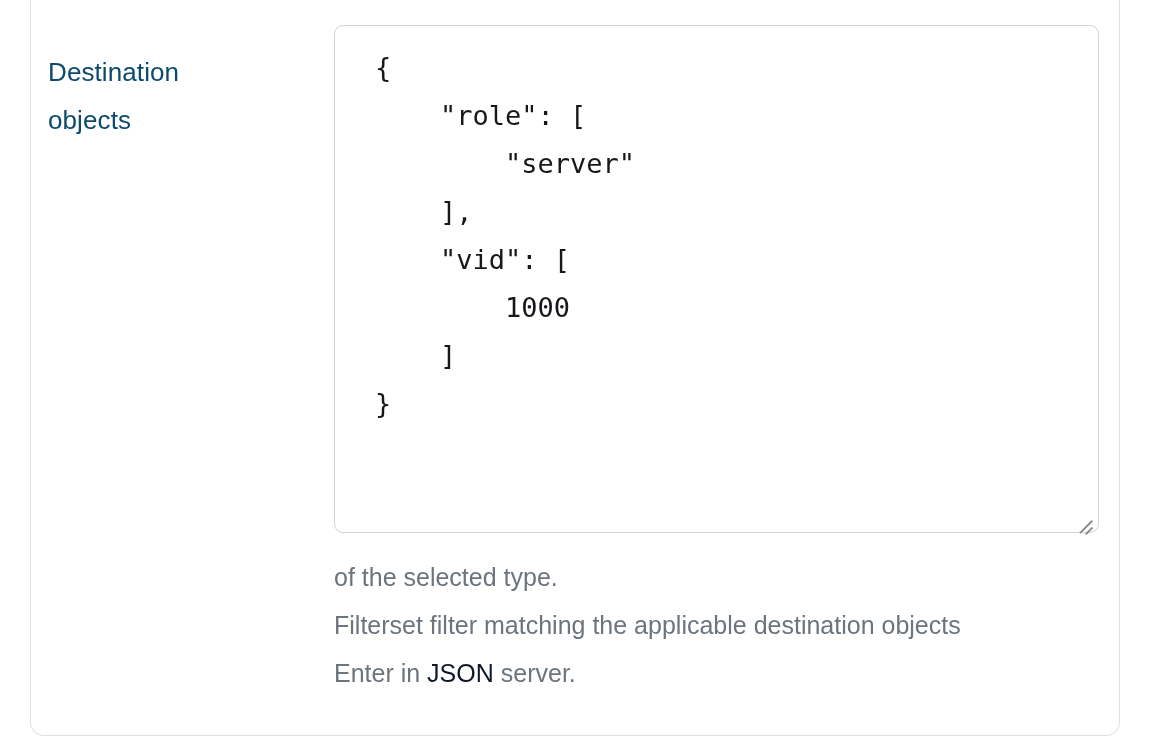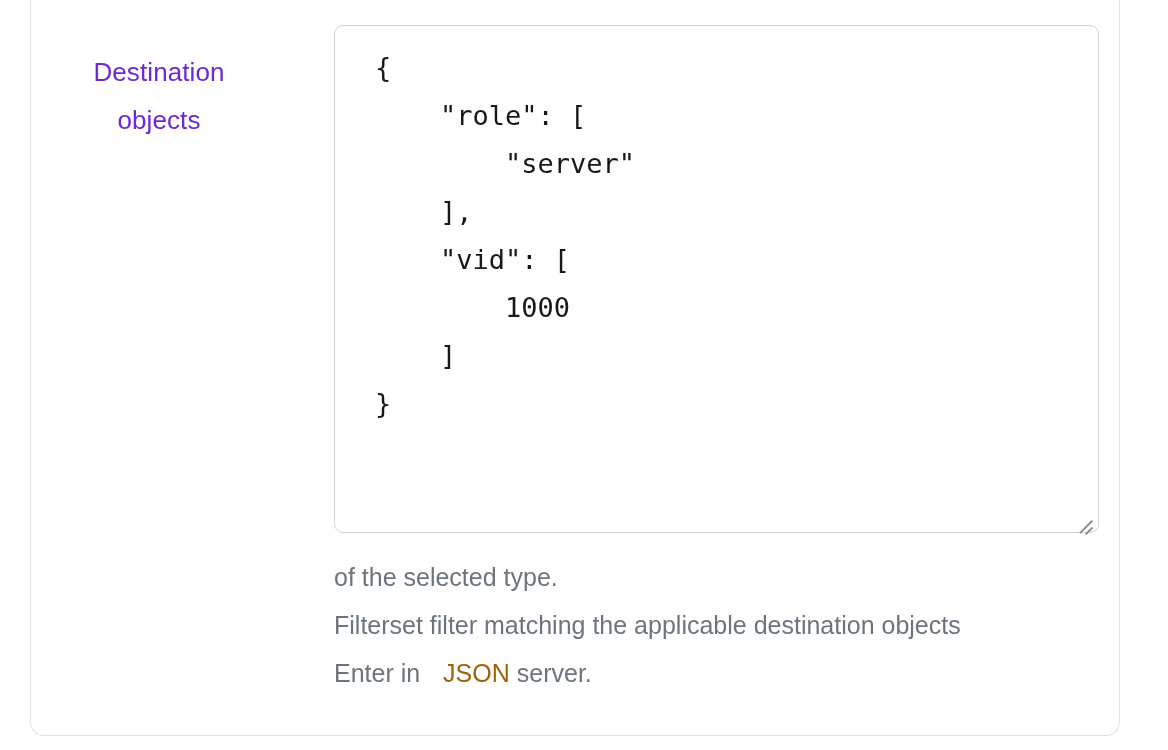--- a/index.html
+++ b/index.html
@@ -42,27 +42,27 @@
     position: absolute;
     left: 0;
     top: 0;
     width: 1168px;
     height: 750px;
   }
 
   
   .field-label {
     position: absolute;
-    left: 59px;
+    left: 48px;
     top: 48px;
     width: 200px;
-    text-align: center;
+    text-align: left;
     font-size: 26px;
     line-height: 48px;
-    color: #6d28d9;
+    color: #0c4a6e;
     font-weight: 400;
     letter-spacing: 0.1px;
   }
 
   
   .control-col {
     position: absolute;
     left: 334px;
     top: 25px;
     width: 765px;
@@ -127,24 +127,23 @@
     font-size: 25px;
     line-height: 48px;
     color: #6c757d;
     font-weight: 400;
   }
   .help-line {
     display: block;
     white-space: nowrap;
   }
   .help-link {
-    color: #a16207;
+    color: #0f172a;
     text-decoration: none;
     cursor: pointer;
-    margin-left: 16px;
   }
 </style>
 </head>
 <body>
 
 <div class="screen">
 
   <div class="card"></div>
 
   <div class="form-row">

